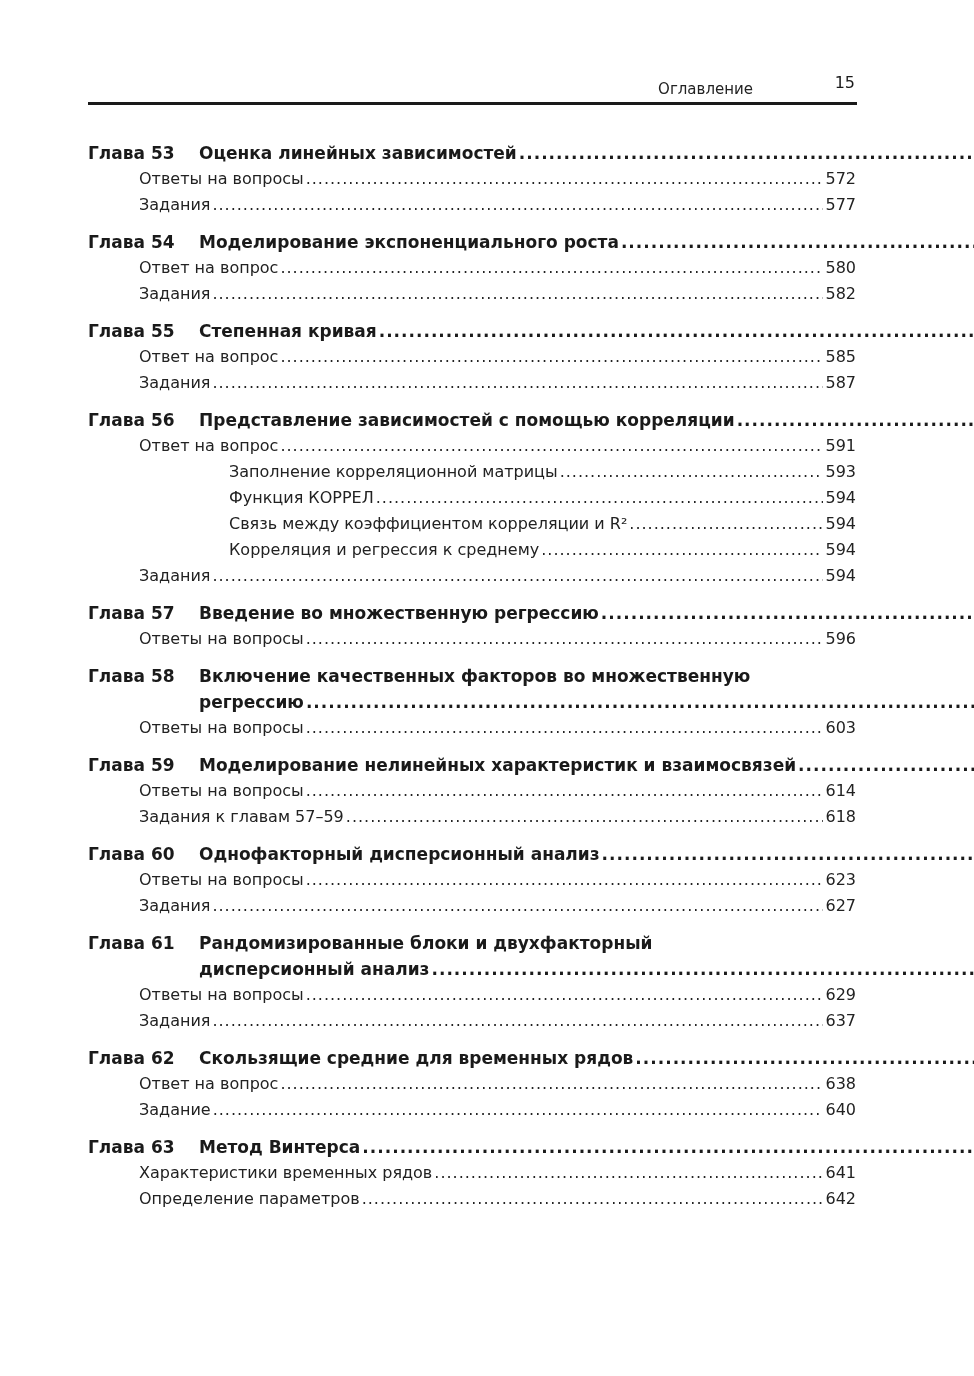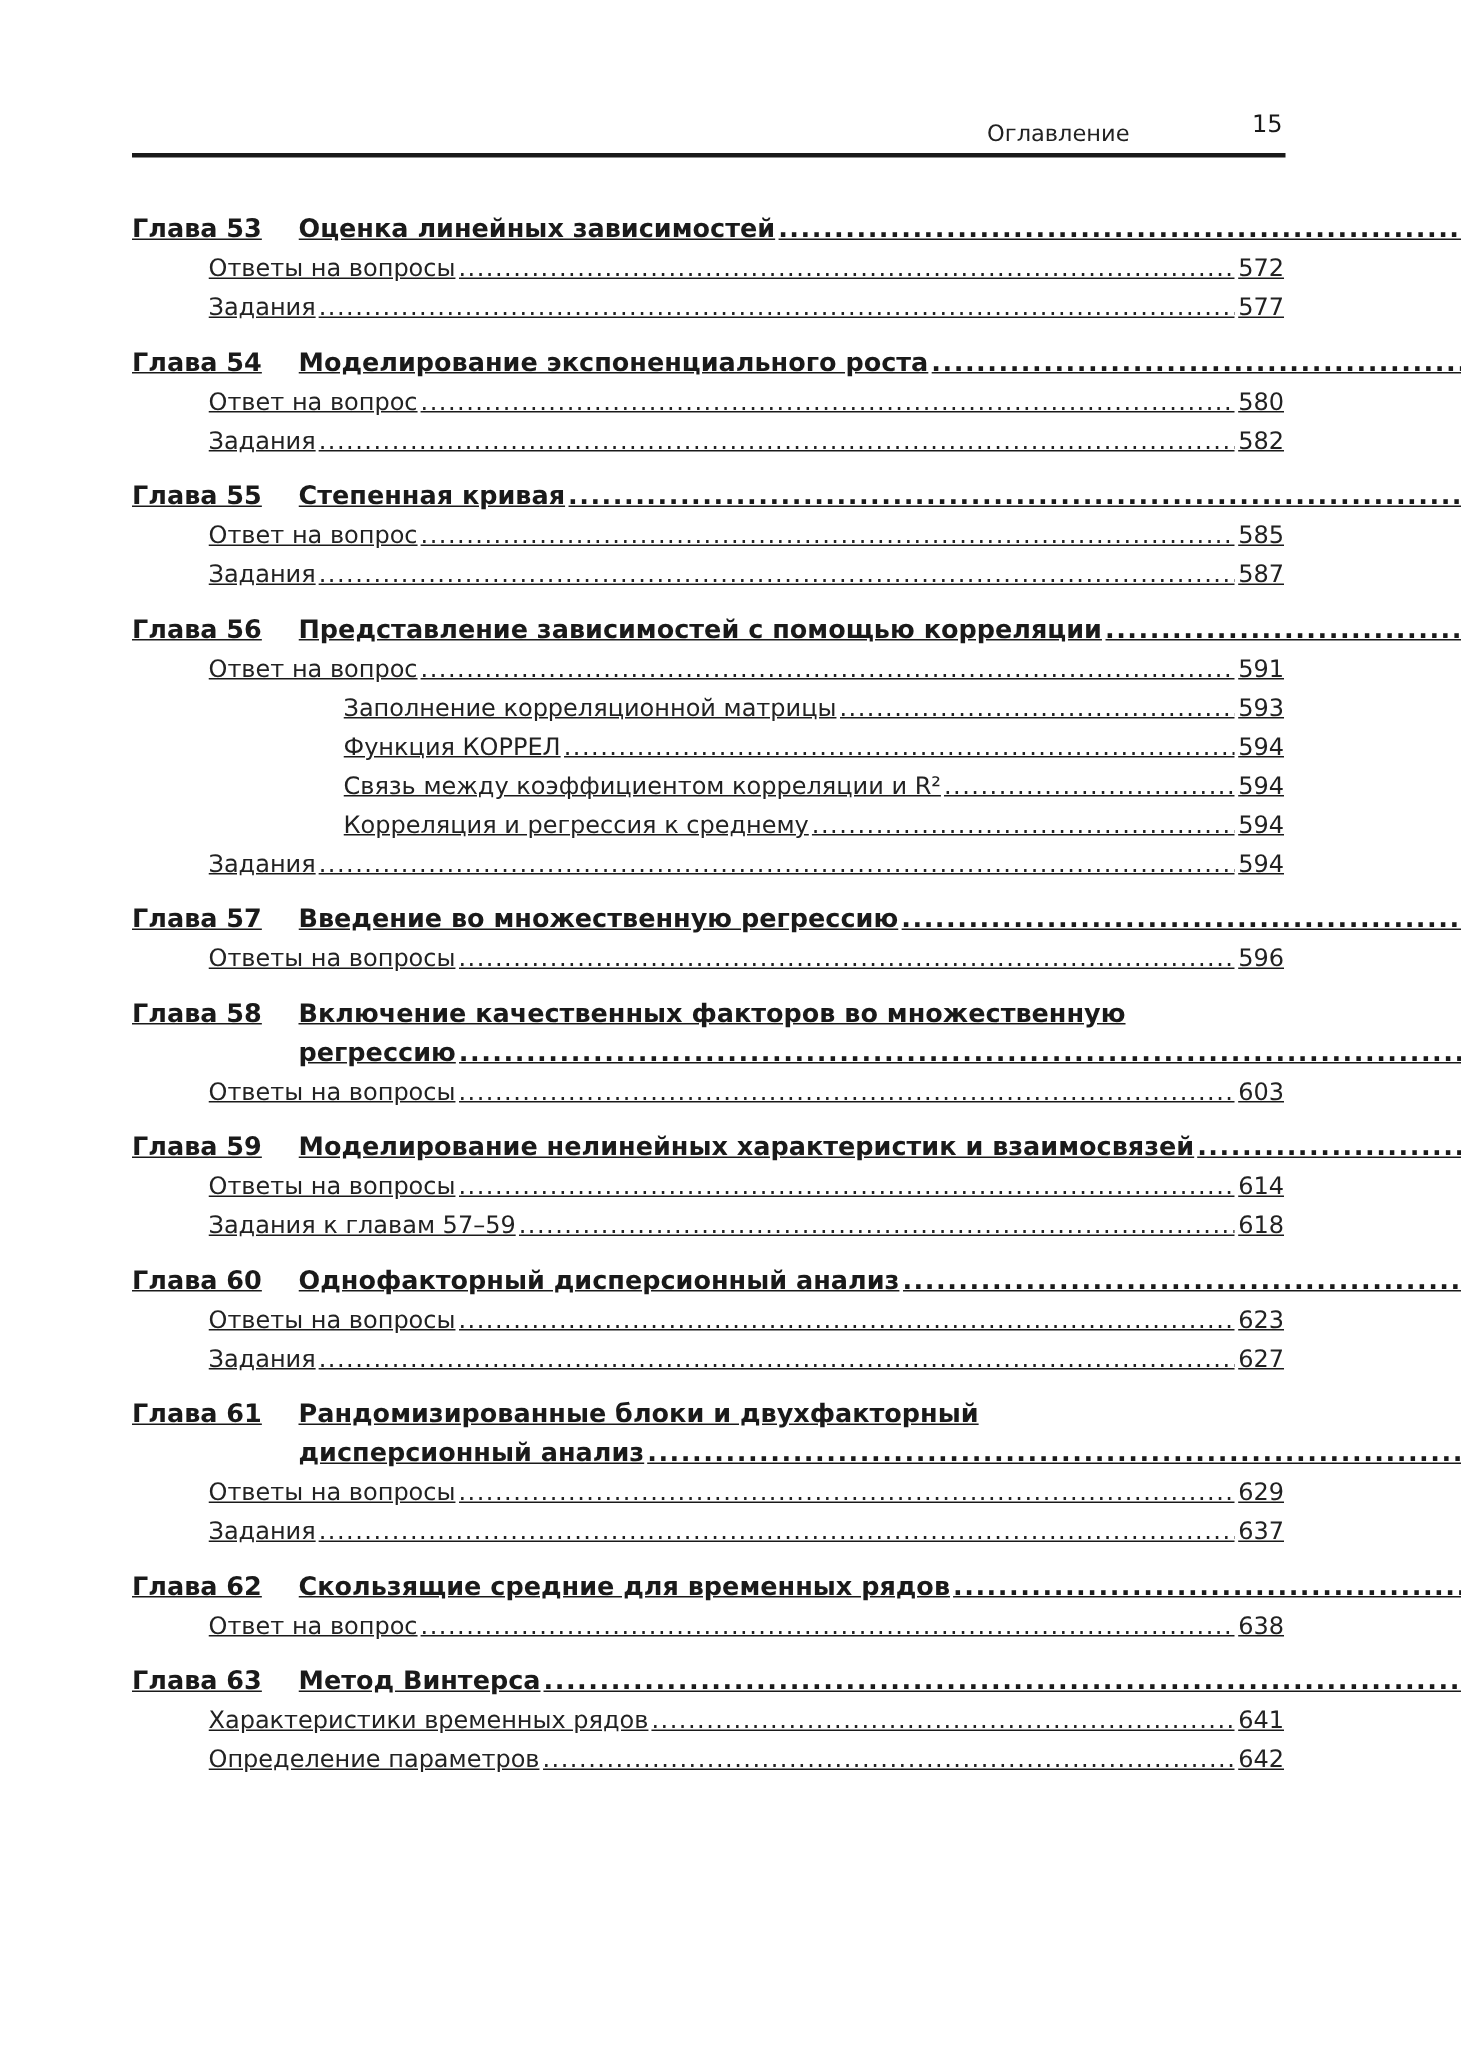--- a/index.html
+++ b/index.html
@@ -3,21 +3,21 @@
 <meta charset="utf-8">
 <style>
   html, body { margin: 0; padding: 0; background: #ffffff; }
   body { width: 974px; height: 1376px; position: relative; overflow: hidden;
          font-family: "DejaVu Sans", sans-serif; color: #1a1a1a; }
   .header { position: absolute; left: 88px; top: 70px; width: 769px; height: 32px;
             border-bottom: 3px solid #1a1a1a; }
   .header-title { position: absolute; right: 104px; top: 10px; font-size: 15px; color: #222; }
   .header-page { position: absolute; right: 2px; top: 3px; font-size: 16px; font-weight: normal; }
   .toc { position: absolute; left: 88px; top: 140px; width: 768px; }
-  .chapter { position: relative; margin-bottom: 11px; text-decoration: underline; }
+  .chapter { position: relative; margin-bottom: 11px; }
   .ch-row { display: flex; align-items: baseline; }
   .ch-label { width: 111px; flex: none; font-weight: bold; font-size: 17px; }
   .ch-title-wrap { flex: 1; font-weight: bold; font-size: 17px; line-height: 26px; }
   .line { display: flex; align-items: baseline; white-space: nowrap; overflow: hidden; }
   .line .t { flex: none; }
   .line .dots { flex: 1; overflow: hidden; margin: 0 2px; }
   .line .dots::before { content: "............................................................................................................................................................................................................................................................"; letter-spacing: 1px; }
   .line .p { flex: none; text-align: left; }
   .sub { margin-left: 51px; font-size: 16px; line-height: 26px; color: #222; }
   .sub.l2 { margin-left: 141px; }
@@ -241,20 +241,25 @@
             <span class="t">Скользящие средние для временных рядов</span>
             <span class="dots"></span>
           </div>
         </div>
       </div>
       <div class="sub line">
         <span class="t">Ответ на вопрос</span>
         <span class="dots"></span>
         <span class="p">638</span>
       </div>
+      <div class="sub line">
+        <span class="t">Задание</span>
+        <span class="dots"></span>
+        <span class="p">640</span>
+      </div>
     </div>
     <div class="chapter">
       <div class="ch-row">
         <span class="ch-label">Глава 63</span>
         <div class="ch-title-wrap">
           <div class="line">
             <span class="t">Метод Винтерса</span>
             <span class="dots"></span>
           </div>
         </div>

